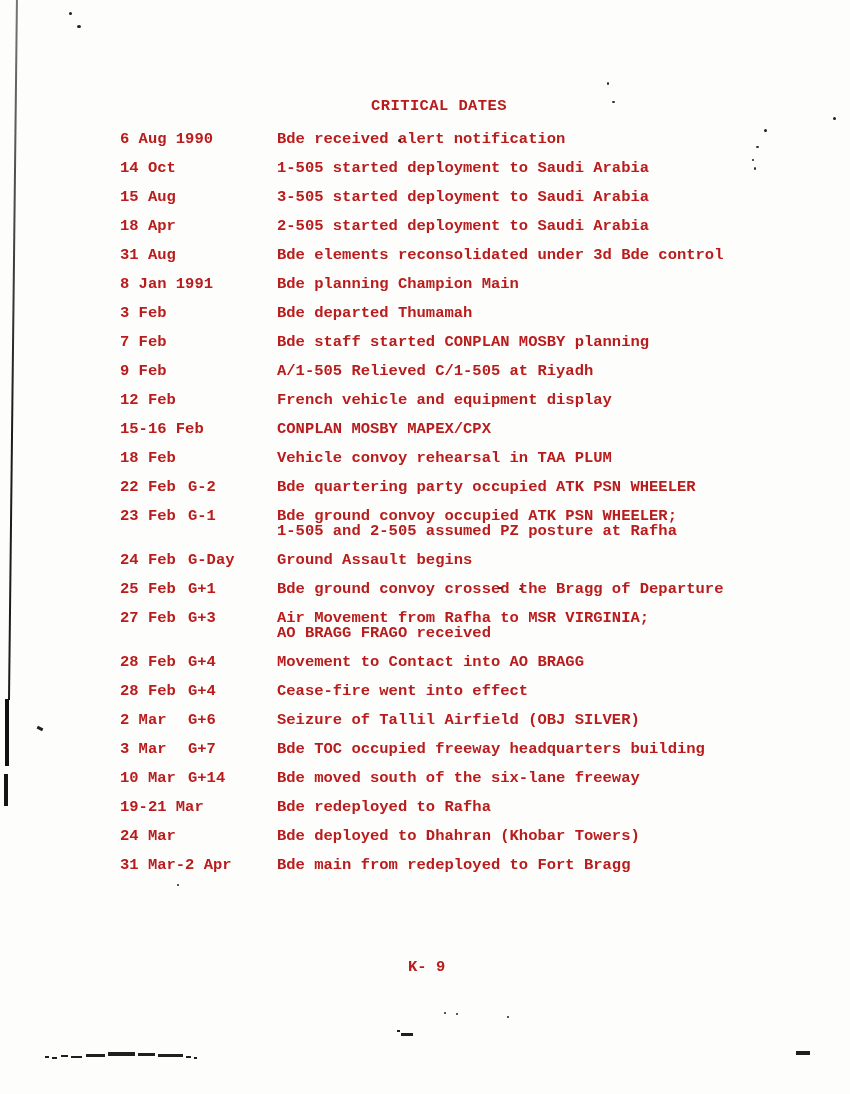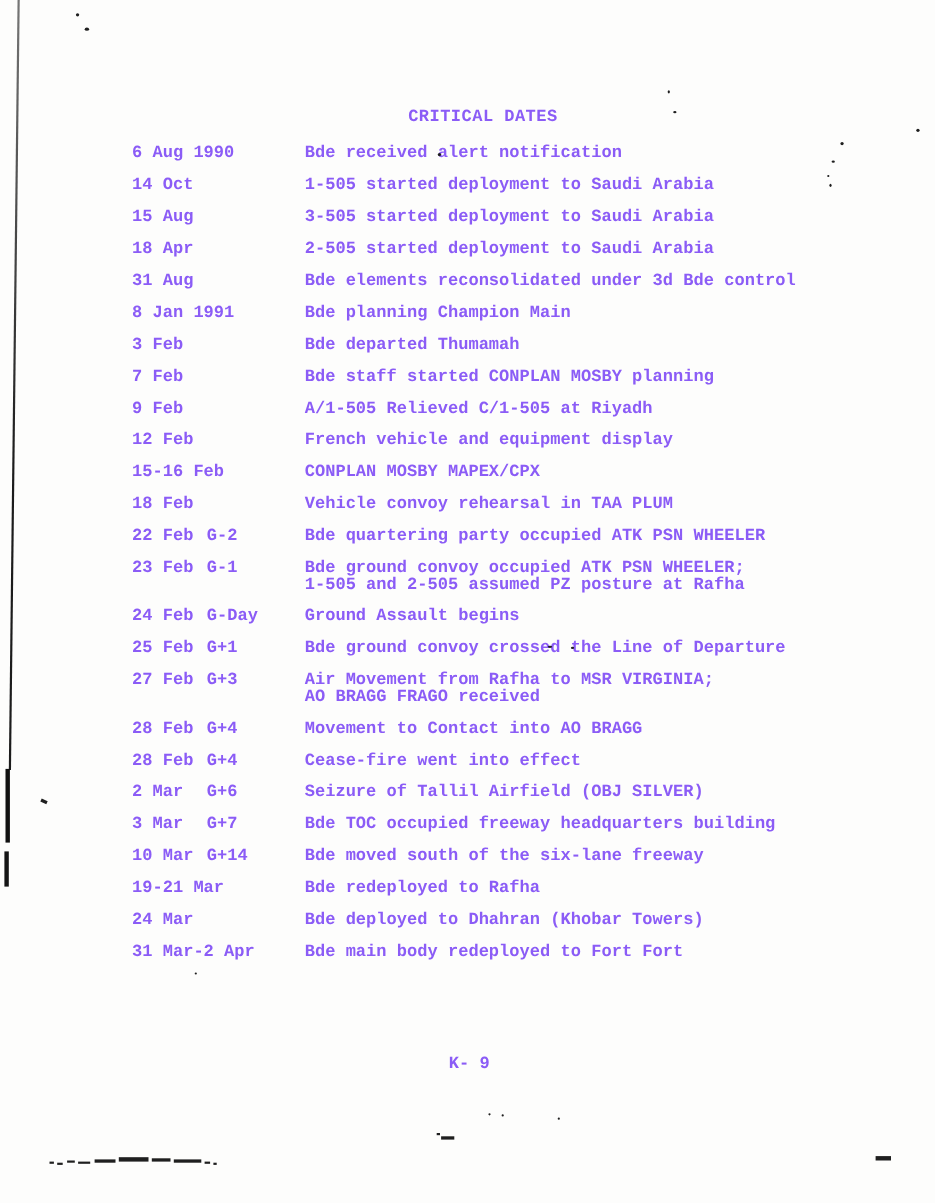--- a/index.html
+++ b/index.html
@@ -5,21 +5,21 @@
   html,body { margin:0; padding:0; }
   body { background:#ffffff; }
   .page {
     position:relative;
     width:850px; height:1094px;
     margin:0 auto;
     background:#fdfdfc;
     overflow:hidden;
     font-family:"Liberation Mono","DejaVu Sans Mono",monospace;
     font-weight:700;
-    color:#8b5cf6;
+    color:#b91c1c;
   }
   .title {
     position:absolute; left:0; right:0; top:97px;
     text-align:center; text-indent:28px;
     font-size:15.5px; letter-spacing:0.4px;
     white-space:nowrap;
   }
   .table {
     position:absolute; top:132px; left:120px; right:20px;
     font-size:15.5px;
@@ -142,21 +142,21 @@
 
   <div class="row">
     <span class="date">24 Feb</span>
     <span class="g">G-Day</span>
     <span class="event">Ground Assault begins</span>
   </div>
 
   <div class="row">
     <span class="date">25 Feb</span>
     <span class="g">G+1</span>
-    <span class="event">Bde ground convoy crossed the Line of Departure</span>
+    <span class="event">Bde ground convoy crossed the Bragg of Departure</span>
   </div>
 
   <div class="row">
     <span class="date">27 Feb</span>
     <span class="g">G+3</span>
     <span class="event">Air Movement from Rafha to MSR VIRGINIA;
 AO BRAGG FRAGO received</span>
   </div>
 
   <div class="row">
@@ -197,21 +197,21 @@
 
   <div class="row">
     <span class="date">24 Mar</span>
     <span class="g"></span>
     <span class="event">Bde deployed to Dhahran (Khobar Towers)</span>
   </div>
 
   <div class="row">
     <span class="date">31 Mar-2 Apr</span>
     <span class="g"></span>
-    <span class="event">Bde main body redeployed to Fort Fort</span>
+    <span class="event">Bde main from redeployed to Fort Bragg</span>
   </div>
 </div>
 
   <div class="footer">K- 9</div>
 
   <div class="a vline"></div>
   <div class="a" style="left:5px;top:699px;width:4px;height:67px;background:#111;"></div>
   <div class="a" style="left:4px;top:774px;width:4px;height:32px;background:#151515;"></div>
   <div class="a" style="left:37px;top:727px;width:6px;height:3px;transform:rotate(25deg);"></div>
 

